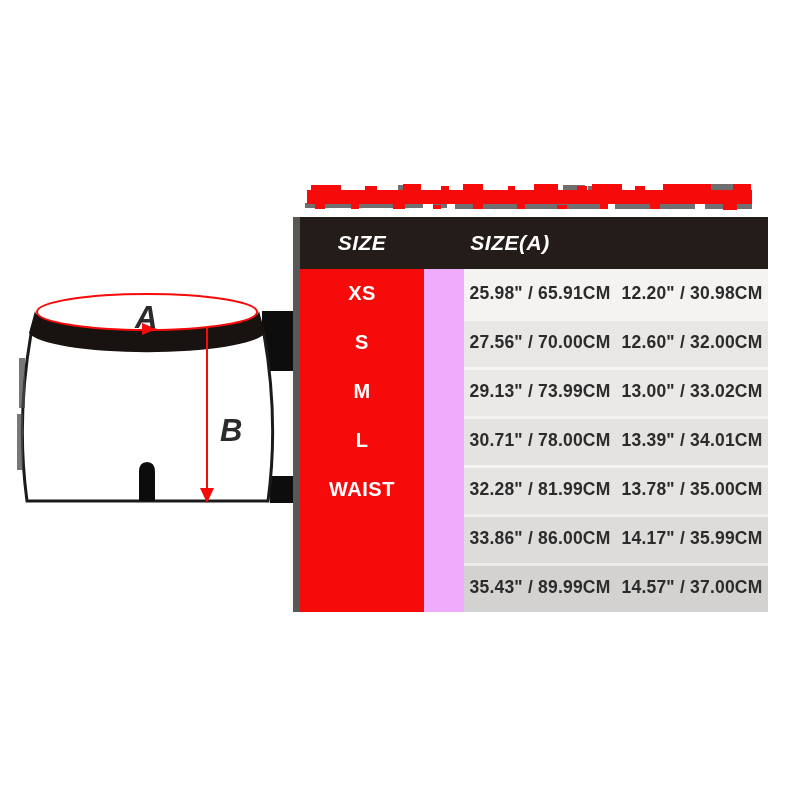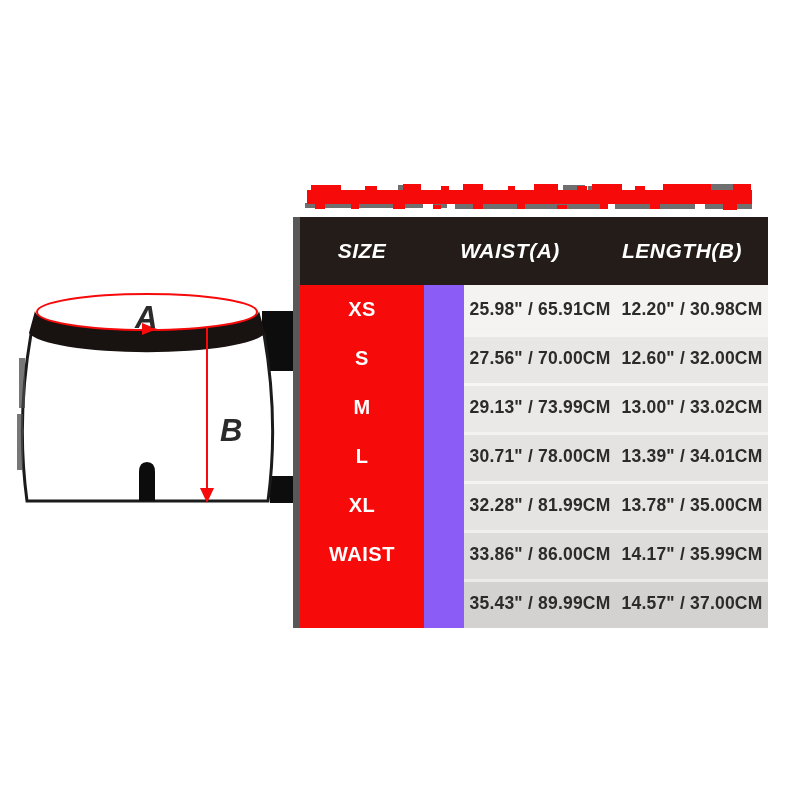--- a/index.html
+++ b/index.html
@@ -12,28 +12,28 @@
   #banner{position:absolute;left:305px;top:184px;width:452px;height:27px;}
 
   
   #diagram{position:absolute;left:10px;top:272px;width:290px;height:248px;}
 
   
   #table{
     position:absolute;left:293px;top:217px;width:475px;
     border-left:7px solid #585858;box-sizing:border-box;
   }
-  #thead{height:68px;background:#231c18;display:flex;align-items:center;}
+  #thead{height:52px;background:#231c18;display:flex;align-items:center;}
   .th{color:#ffffff;font-style:italic;font-weight:bold;font-size:21px;
       text-align:center;letter-spacing:.5px;}
   .th.c-size{width:124px;}
   .th.c-waist{width:172px;}
   .th.c-length{width:172px;}
 
-  #tbody{position:relative;height:343px;background:#8b5cf6;padding-left:40px;}
+  #tbody{position:relative;height:343px;background:#f0abfc;padding-left:40px;}
   #size-col{
     position:absolute;left:0;top:0;width:124px;height:343px;
     background:#f60a0a;z-index:2;
   }
   .size-label{
     height:49px;line-height:49px;text-align:center;color:#ffffff;
     font-weight:bold;font-size:20px;letter-spacing:.5px;
   }
   #rows{margin-left:124px;}
   .row{height:49px;display:flex;align-items:center;}
@@ -114,30 +114,28 @@
     <line x1="207" y1="328" x2="207" y2="492" stroke="#f60a0a" stroke-width="2"></line>
     <polygon points="207,503 200,488 214,488" fill="#f60a0a"></polygon>
 
     <text x="135" y="328" font-size="31" font-style="italic" font-weight="bold" fill="#2b2b2b" font-family="Liberation Sans, sans-serif">A</text>
     <text x="220" y="441" font-size="31" font-style="italic" font-weight="bold" fill="#2b2b2b" font-family="Liberation Sans, sans-serif">B</text>
   </svg>
 
   <div id="table">
     <div id="thead">
       <div class="th c-size">SIZE</div>
-      <div class="th c-waist">WAIST(A)</div>
-      <div class="th c-length">LENGTH(B)</div>
+      <div class="th c-waist">SIZE(A)</div>
     </div>
     <div id="tbody">
       <div id="size-col">
         <div class="size-label">XS</div>
         <div class="size-label">S</div>
         <div class="size-label">M</div>
         <div class="size-label">L</div>
-        <div class="size-label">XL</div>
         <div class="size-label">WAIST</div>
       </div>
       <div id="rows">
         <div class="row">
           <div class="cell">25.98" / 65.91CM</div>
           <div class="cell">12.20" / 30.98CM</div>
         </div>
         <div class="row">
           <div class="cell">27.56" / 70.00CM</div>
           <div class="cell">12.60" / 32.00CM</div>

